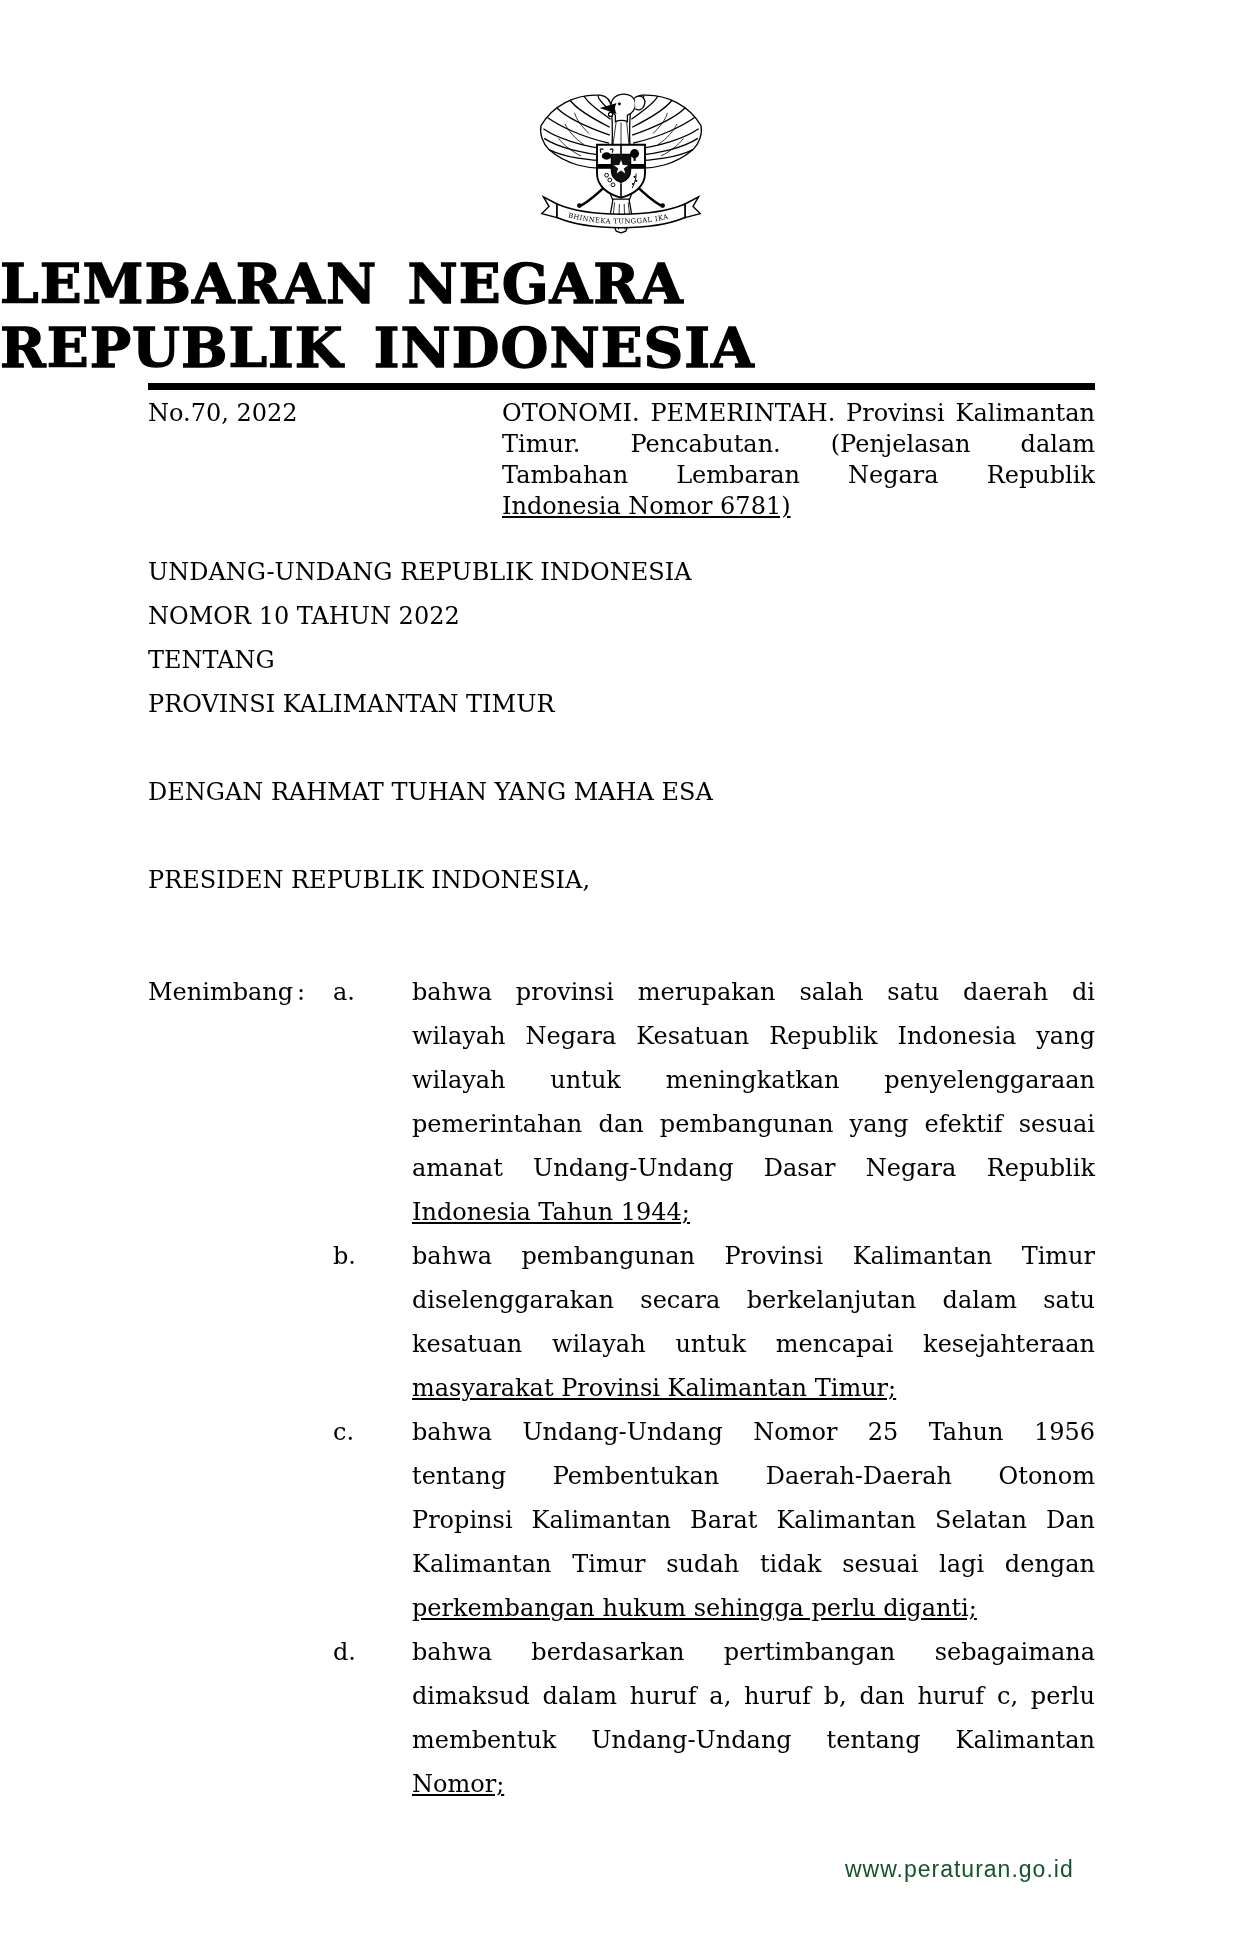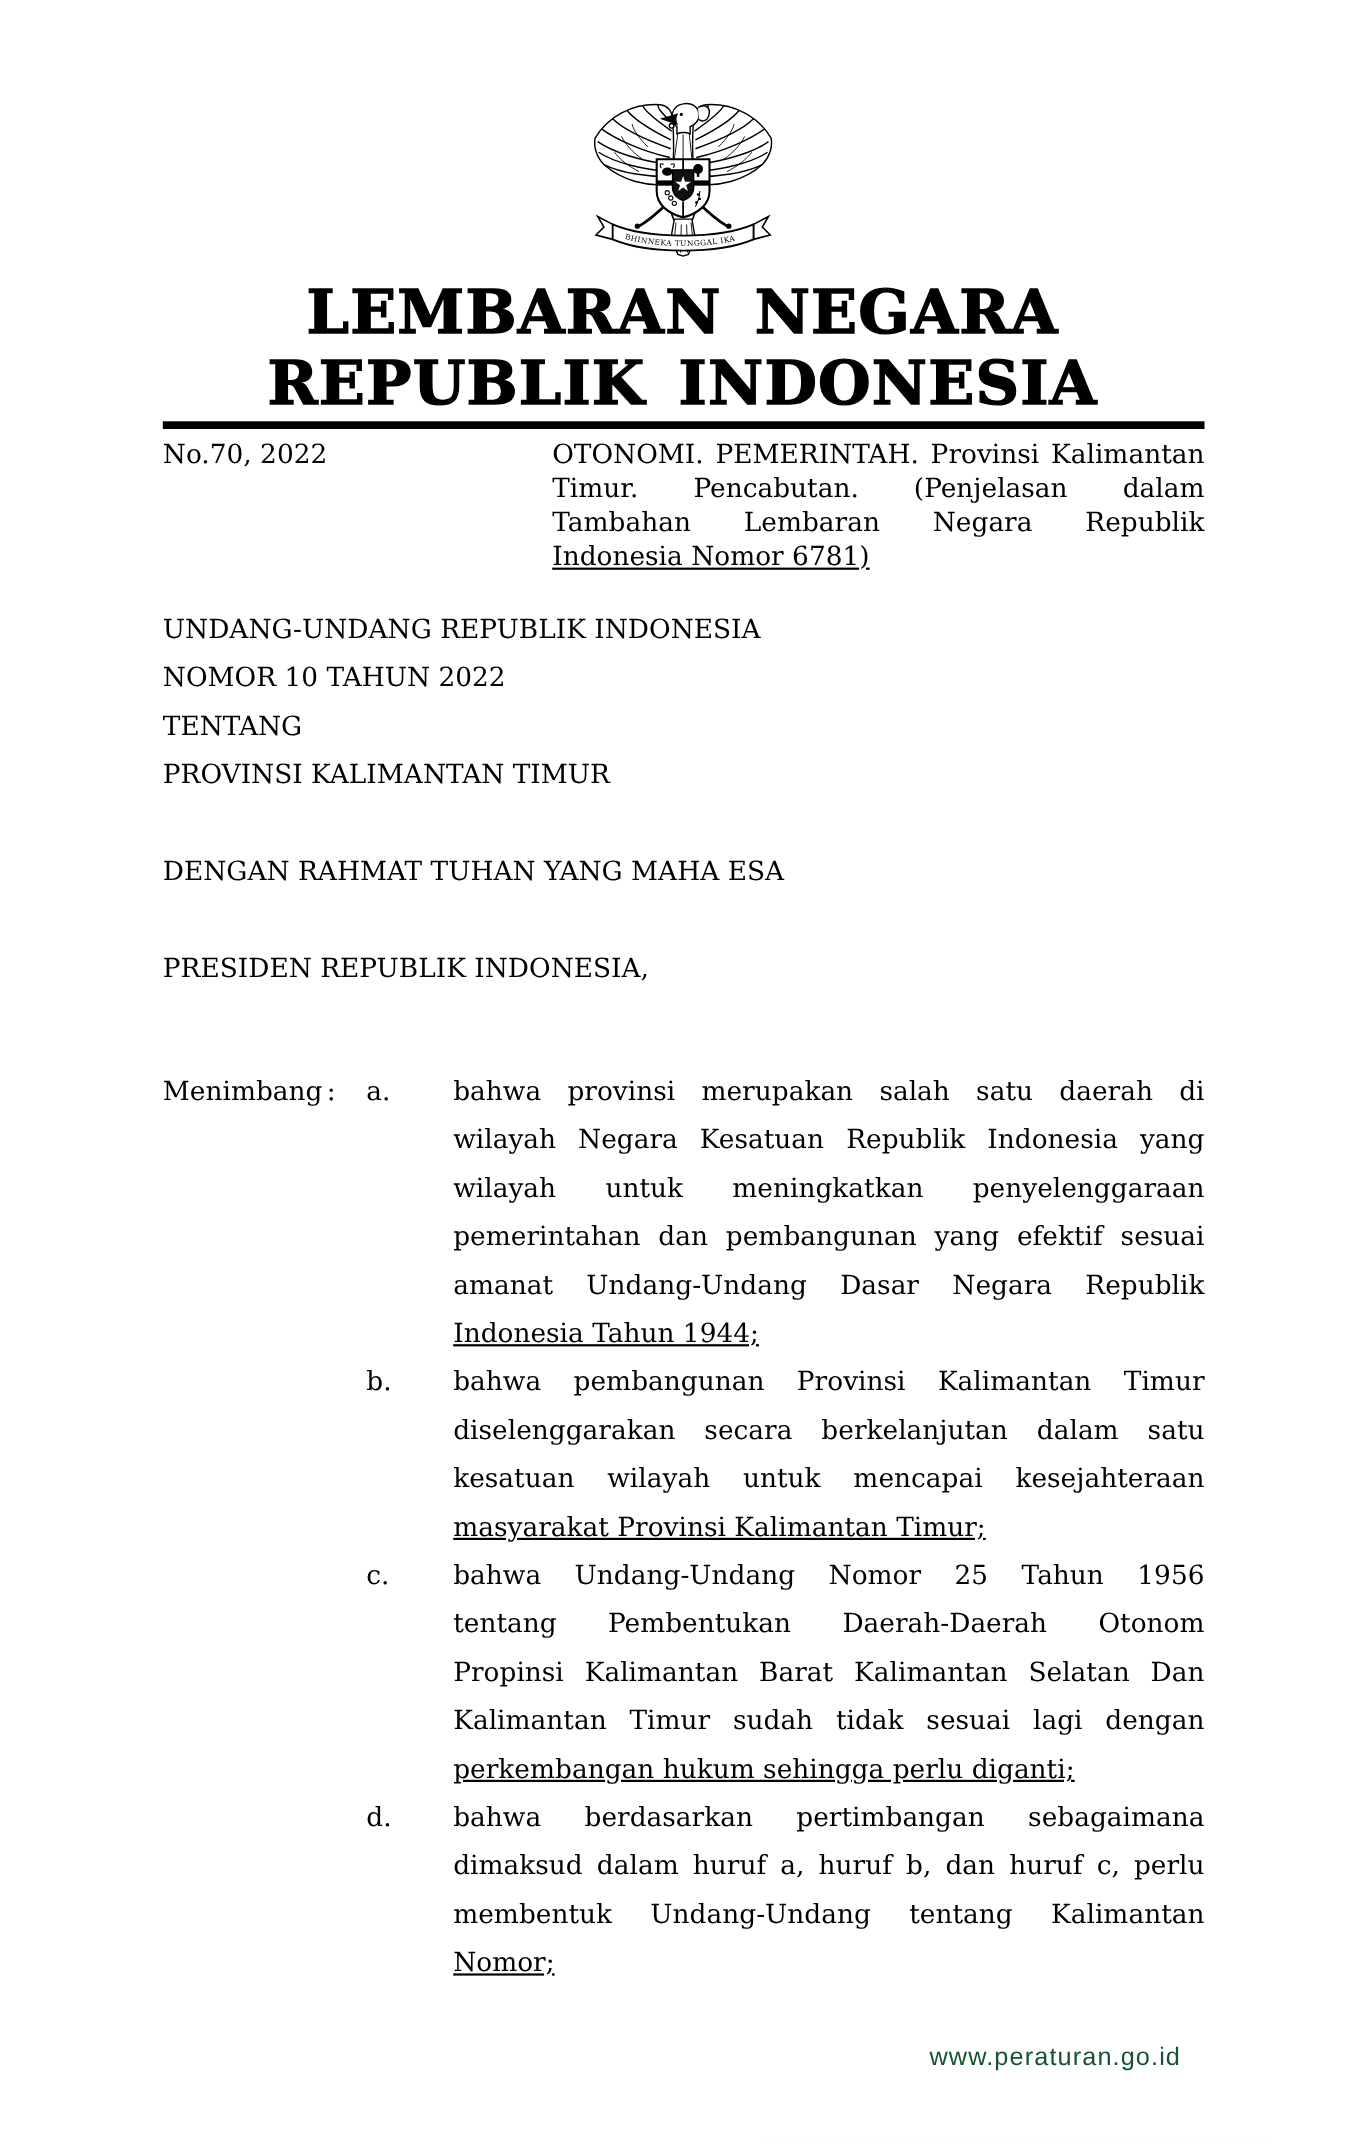--- a/index.html
+++ b/index.html
@@ -14,21 +14,21 @@
   }
   .content { margin-left:148px; width:947px; }
 
   
   .emblem-wrap { padding-top:84px; width:176px; margin:0 auto; }
   .emblem-wrap svg { display:block; }
 
   
   .masthead {
     margin-top:8px;
-    text-align:center;
+    text-align:left;
     font-weight:bold;
     font-size:55px;
     line-height:64px;
     letter-spacing:1px;
     word-spacing:10px;
     -webkit-text-stroke:1.3px #000;
   }
 
   .rule { height:7px; background:#000; margin-top:3px; }
 

